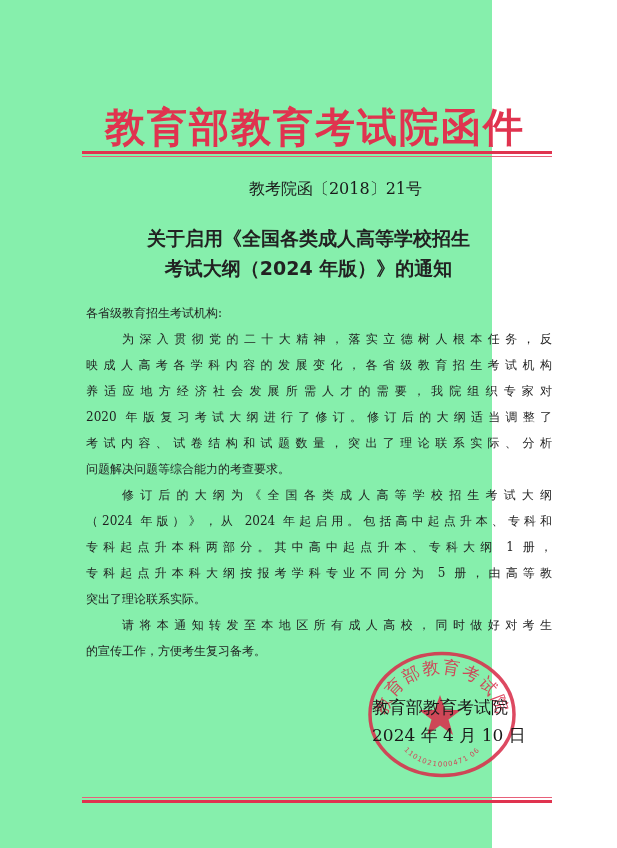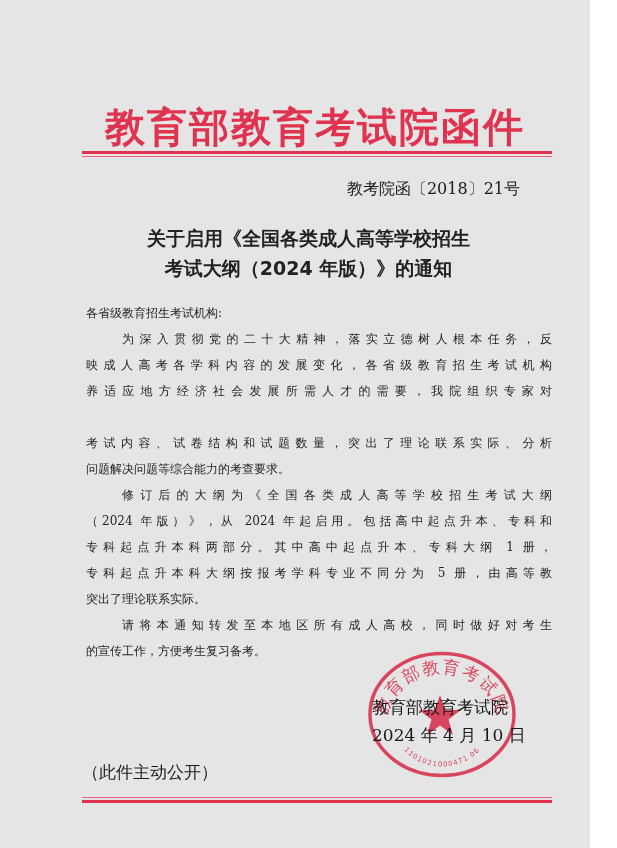--- a/index.html
+++ b/index.html
@@ -11,22 +11,22 @@
       width: 617px;
       height: 848px;
       position: relative;
       overflow: hidden;
       font-family: "DejaVu Serif", "Liberation Serif", serif;
       color: #1a1a1a;
     }
     .page {
       position: absolute;
       left: 0; top: 0;
-      width: 590px; height: 848px;
-      background: #e5e5e5;
+      width: 492px; height: 848px;
+      background: #86efac;
     }
     .letterhead {
       position: absolute;
       left: 80px;
       width: 470px;
       top: 104px;
       height: 46px;
       text-align: center;
       color: #e0334f;
       font-family: "DejaVu Sans", "Liberation Sans", sans-serif;
@@ -118,20 +118,21 @@
   <div class="doc-number">教考院函〔2018〕21号</div>
 
   <div class="title" style="top:224px;">关于启用《全国各类成人高等学校招生</div>
   <div class="title" style="top:254px;">考试大纲（2024 年版）》的通知</div>
 
   <div class="body-line salutation" style="top:300px;">各省级教育招生考试机构:</div>
 
   <div class="body-line indent" style="top:326px;">为深入贯彻党的二十大精神，落实立德树人根本任务，反</div>
   <div class="body-line" style="top:352px;">映成人高考各学科内容的发展变化，各省级教育招生考试机构</div>
   <div class="body-line" style="top:378px;">养适应地方经济社会发展所需人才的需要，我院组织专家对</div>
+  <div class="body-line" style="top:404px;">2020 年版复习考试大纲进行了修订。修订后的大纲适当调整了</div>
   <div class="body-line" style="top:430px;">考试内容、试卷结构和试题数量，突出了理论联系实际、分析</div>
   <div class="body-line last" style="top:456px;">问题解决问题等综合能力的考查要求。</div>
 
   <div class="body-line indent" style="top:482px;">修订后的大纲为《全国各类成人高等学校招生考试大纲</div>
   <div class="body-line" style="top:508px;">（2024 年版）》，从 2024 年起启用。包括高中起点升本、专科和</div>
   <div class="body-line" style="top:534px;">专科起点升本科两部分。其中高中起点升本、专科大纲 1 册，</div>
   <div class="body-line" style="top:560px;">专科起点升本科大纲按报考学科专业不同分为 5 册，由高等教</div>
   <div class="body-line last" style="top:586px;">突出了理论联系实际。</div>
 
   <div class="body-line indent" style="top:612px;">请将本通知转发至本地区所有成人高校，同时做好对考生</div>
@@ -148,18 +149,17 @@
     </text>
     <polygon points="73,44 78.5,59 94,59 81.5,68.5 86,84 73,74.5 60,84 64.5,68.5 52,59 67.5,59" fill="#d9304c"></polygon>
     <text font-family="DejaVu Sans, Liberation Sans, sans-serif" font-size="7" fill="#d9304c" letter-spacing="1">
       <textPath href="#seal-arc-bottom" startOffset="50%" text-anchor="middle">1101021000471 06</textPath>
     </text>
   </svg>
 
   <div class="signature" style="top:694px;">教育部教育考试院</div>
   <div class="signature" style="top:722px;">2024 年 4 月 10 日</div>
 
-  <div class="public-note">（此件主动公开）</div>
 
   <div class="rule thin" style="top:797px;"></div>
   <div class="rule thick" style="top:800px;"></div>
 
 </div>
 
 </body></html>

